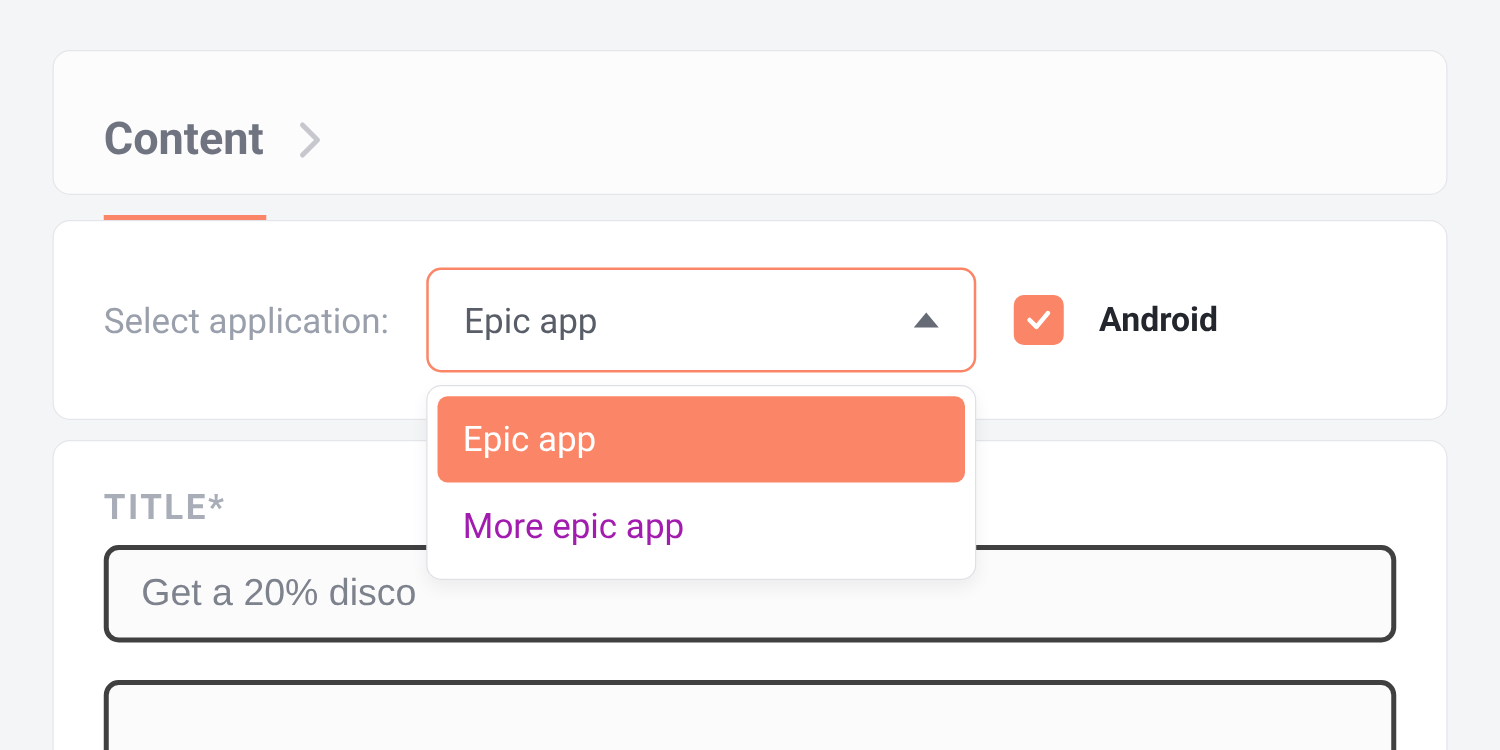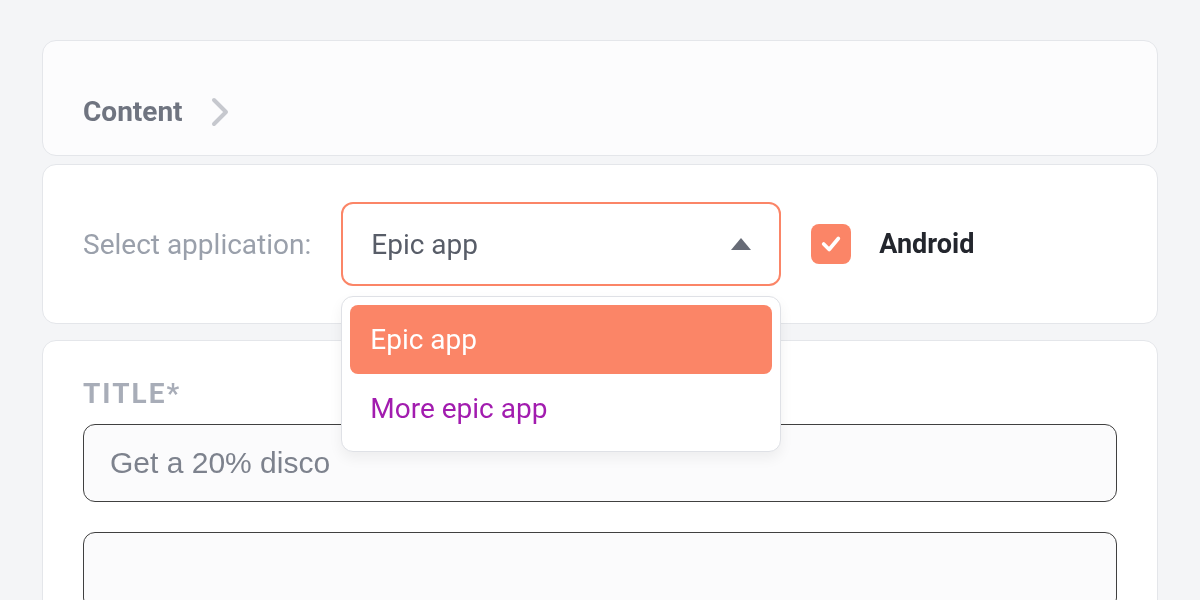--- a/index.html
+++ b/index.html
@@ -17,21 +17,21 @@
     border: 1px solid #e4e6ea;
     border-radius: 14px;
     padding: 28px 40px 0 40px;
     display: flex;
     align-items: center;
     gap: 28px;
     position: relative;
     height: 116px;
   }
   .tab {
-    font-size: 28px;
+    font-size: 36px;
     font-weight: 700;
     color: #b0b3ba;
     cursor: pointer;
     line-height: 1.2;
   }
   .tab.active {
     color: #6f7480;
     position: relative;
   }
   .tab-underline {
@@ -42,21 +42,21 @@
     width: 130px;
     background: #fb8567;
   }
   .chevron-sep {
     color: #c6c8ce;
     display: flex;
     align-items: center;
   }
 
   .app-card {
-    margin-top: 8px;
+    margin-top: 20px;
     background: #ffffff;
     border: 1px solid #e4e6ea;
     border-radius: 14px;
     padding: 40px;
     display: flex;
     align-items: center;
     gap: 30px;
     position: relative;
     height: 160px;
   }
@@ -145,21 +145,21 @@
   .field-label {
     font-size: 28px;
     font-weight: 700;
     letter-spacing: 2px;
     color: #a8adb8;
     margin-bottom: 14px;
   }
   .text-input {
     width: 100%;
     height: 78px;
-    border: 1px solid #404040;
+    border: 4px solid #404040;
     border-radius: 12px;
     background: #fbfbfc;
     font-size: 30px;
     color: #7d828d;
     padding: 0 26px;
     outline: none;
   }
   .field-gap { height: 30px; }
 </style>
 </head>

